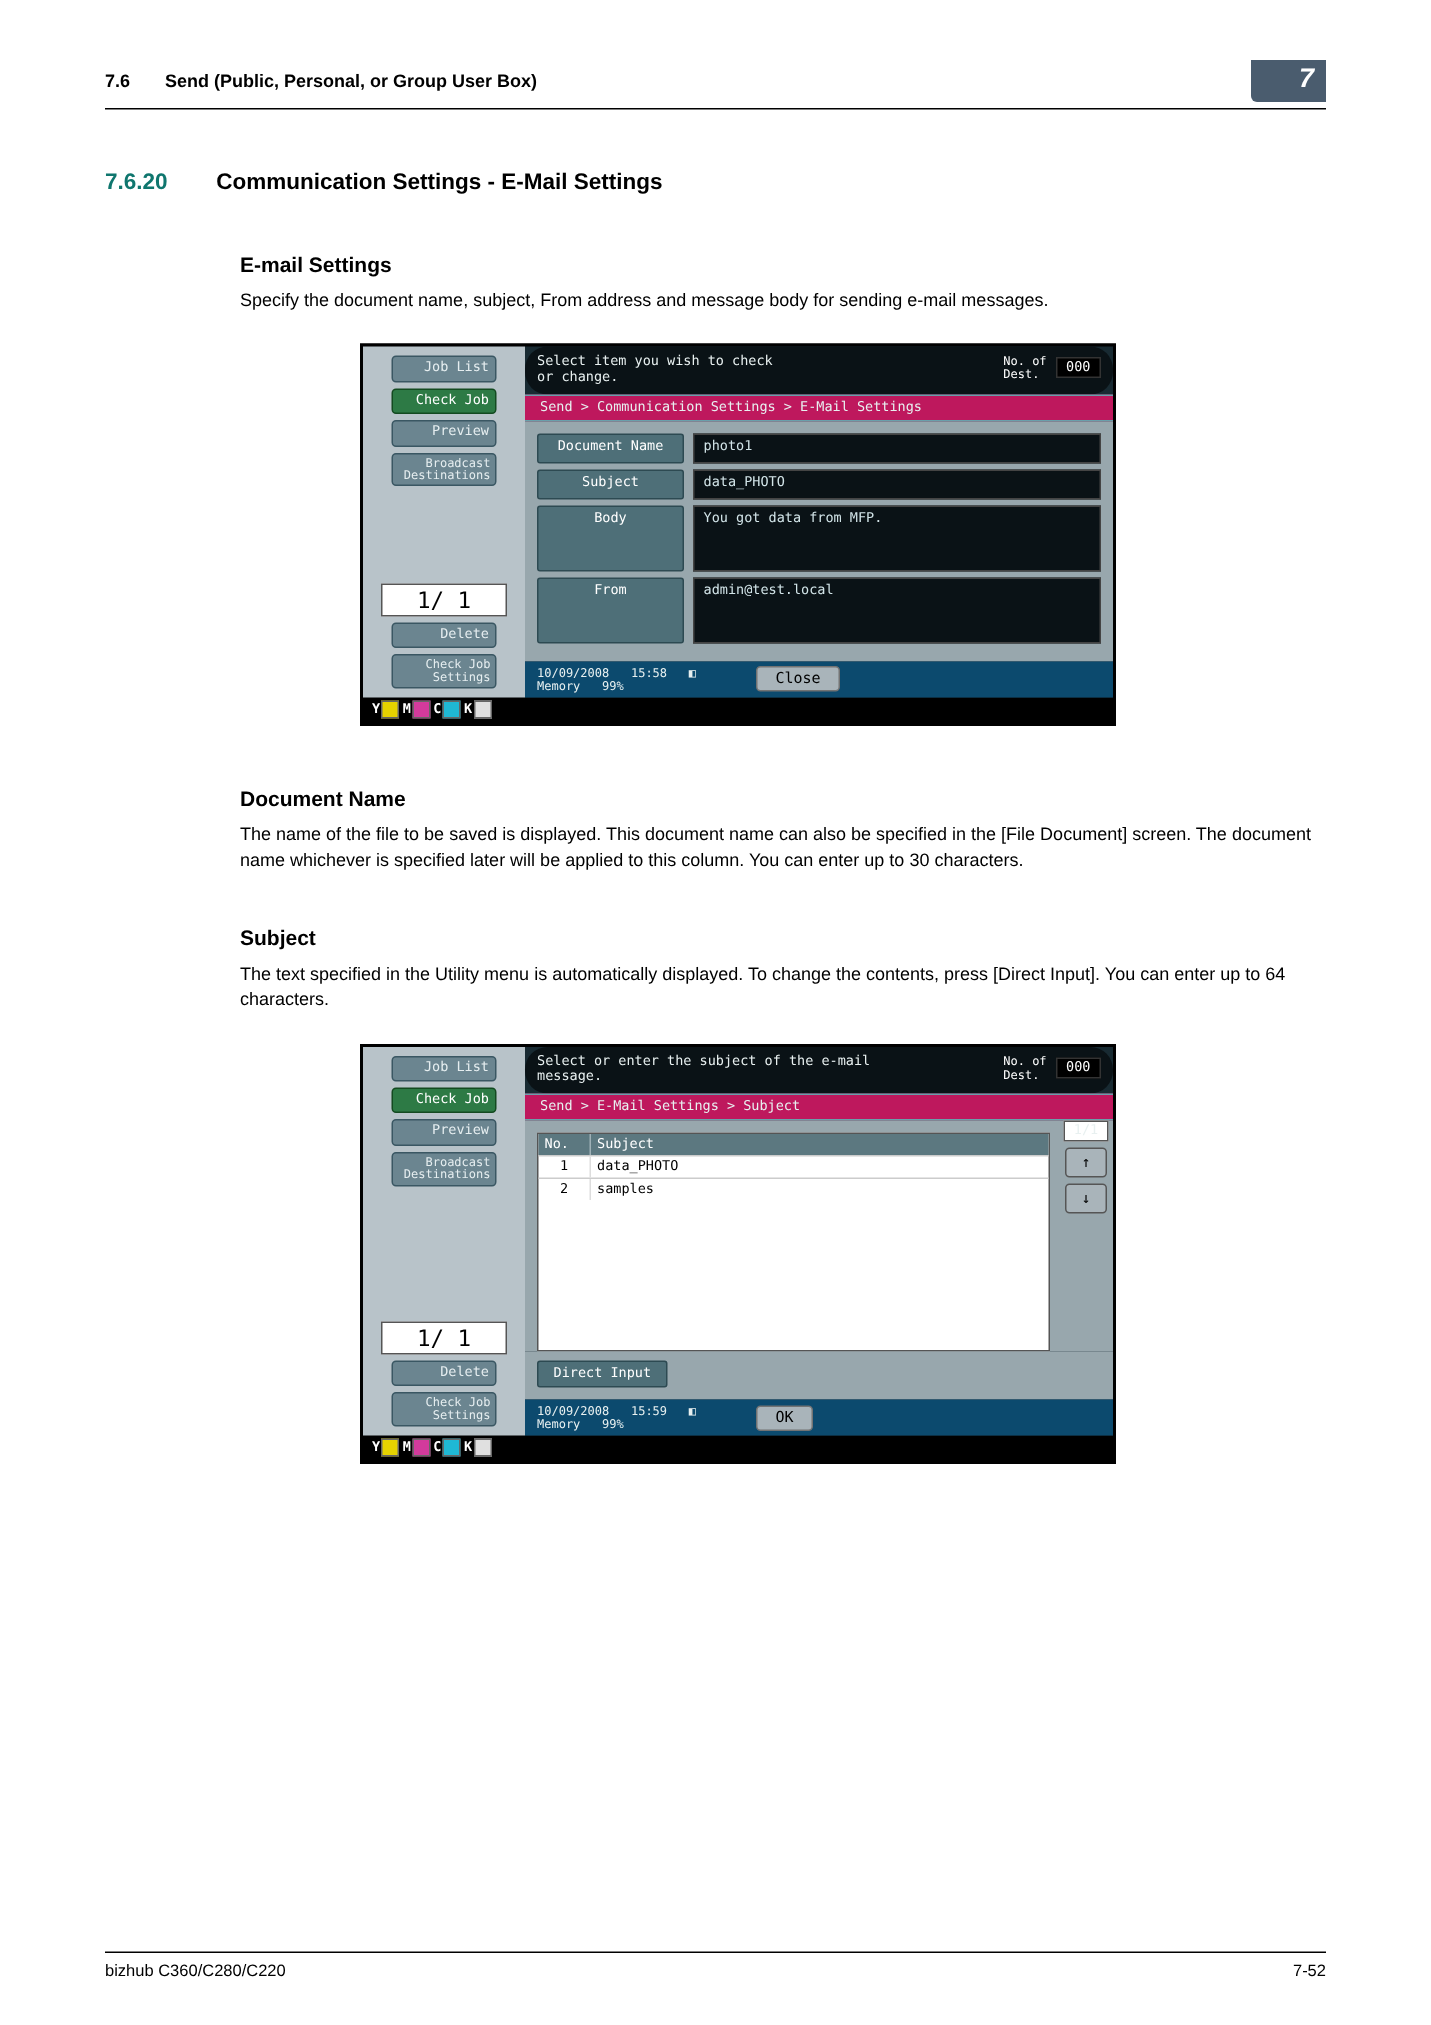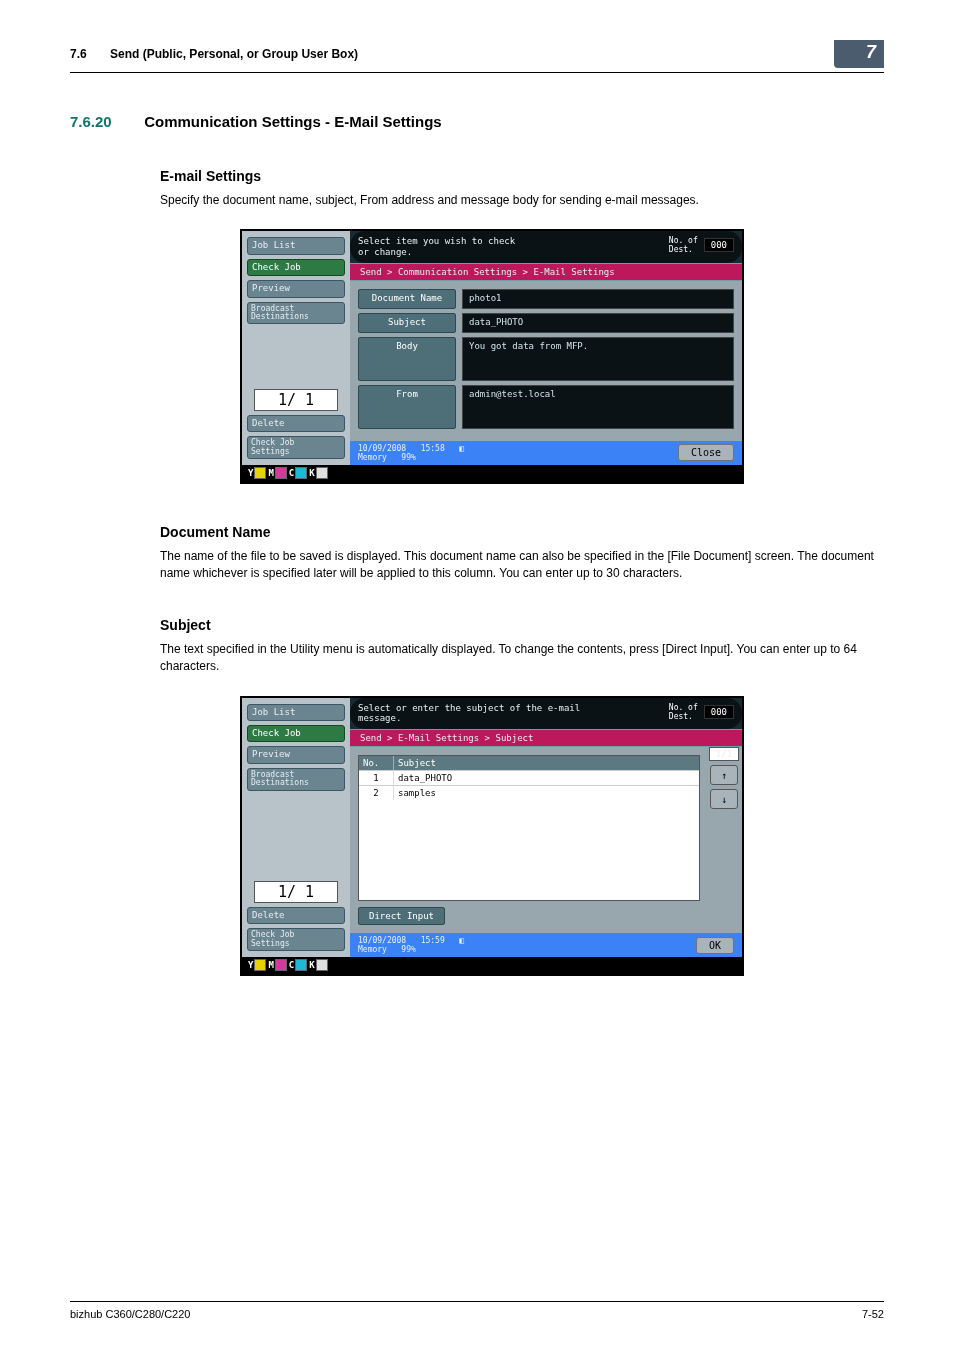--- a/index.html
+++ b/index.html
@@ -81,23 +81,23 @@
     min-height: 220px;
   }
   .sidepanel {
     width: 108px;
     background: #b8c3c9;
     display: flex;
     flex-direction: column;
     padding: 4px 0;
   }
   .side-btn {
-    margin: 2px 5px;
+    margin: 2px 19px;
     padding: 3px 4px;
-    text-align: left;
+    text-align: right;
     border: 1px solid #3a5763;
     background: #6b8590;
     color: #e6eef0;
     font-size: 9px;
     border-radius: 3px;
     line-height: 1.05;
   }
   .side-btn.active {
     background: #2d7a45;
     border-color: #134a20;
@@ -162,23 +162,22 @@
     background: #0a1216;
     color: #d2e4e8;
     border: 1px solid #444;
     font-size: 9px;
     padding: 3px 6px;
     min-height: 12px;
   }
   .form-field.tall { min-height: 36px; }
   .bottombar {
     display: flex;
-    justify-content: space-between;
     align-items: center;
-    background: #3b82f6;
+    background: #0c4a6e;
     padding: 3px 8px;
     font-size: 8px;
     gap: 40px;
   }
   .bottom-btn {
     background: #a9b4ba;
     color: #000;
     border: 1px solid #737373;
     border-radius: 3px;
     padding: 2px 12px;

